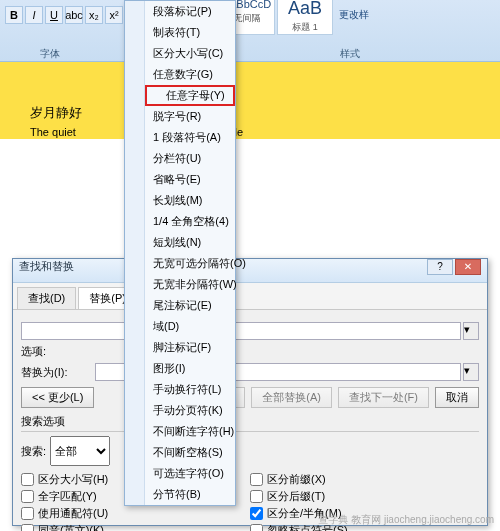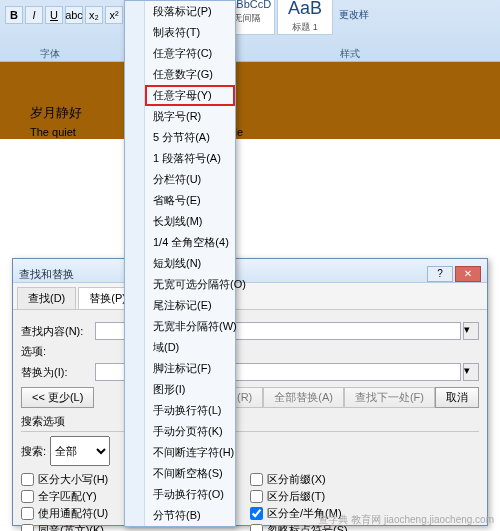--- a/index.html
+++ b/index.html
@@ -8,45 +8,45 @@
 .rib-row{display:flex;align-items:center;padding:2px 4px;height:30px}
 .rib-btn{width:18px;height:18px;border:1px solid #a9c6e4;background:#e8f0fa;margin:0 1px;display:flex;align-items:center;justify-content:center;cursor:pointer}
 .rib-sep{width:1px;height:22px;background:#a9c6e4;margin:0 4px}
 .rib-group{position:absolute;bottom:0;font-size:10px;color:#3b5b7a;text-align:right}
 .styles-box{display:flex;gap:2px;margin-left:8px}
 .style-card{border:1px solid #b8cfe5;background:#fff;width:56px;height:40px;text-align:center;padding:2px;cursor:pointer}
 .style-card .samp{font-size:11px;color:#1f497d}
 .style-card.big .samp{font-size:18px}
 .style-card .lbl{font-size:9px;color:#555;margin-top:2px}
 .change-fmt{font-size:10px;color:#1f497d;margin-left:6px}
-.doc-area{background:#a16207;padding:40px 20px 0 30px}
+.doc-area{background:#fde047;padding:40px 20px 0 30px}
 .doc-text{font-size:13px;color:#000;margin:2px 0}
 .dialog{position:absolute;left:12px;top:258px;right:12px;height:268px;border:1px solid #6a8cb0;background:#f0f0f0;box-shadow:2px 2px 6px rgba(0,0,0,.3)}
-.dlg-title{background:linear-gradient(#eaf3fc,#d5e6f7);height:24px;display:flex;align-items:flex-end;padding:0 6px;border-bottom:1px solid #b4cde4}
+.dlg-title{background:linear-gradient(#eaf3fc,#d5e6f7);height:24px;display:flex;align-items:flex-start;padding:0 6px;border-bottom:1px solid #b4cde4}
 .dlg-title span{flex:1;color:#234}
 .dlg-btns{display:flex;gap:2px}
 .dlg-btn{width:26px;height:16px;border:1px solid #9cb8d4;background:#e6eef8;text-align:center;cursor:pointer;font-size:10px;line-height:14px}
 .dlg-btn.close{background:#d86b5f;color:#fff;border-color:#b04a40}
 .tabs{display:flex;background:#f4f4f4;padding:4px 4px 0 4px;border-bottom:1px solid #c8c8c8}
 .tab{padding:3px 10px;border:1px solid #c8c8c8;border-bottom:none;background:#ececec;margin-right:2px;cursor:pointer}
 .tab.active{background:#fff}
 .dlg-body{padding:8px}
 .frow{display:flex;align-items:center;margin:4px 0}
 .flabel{width:74px}
 .finput{flex:1;height:18px;border:1px solid #aab;background:#fff}
 .fsmall{width:16px;height:18px;border:1px solid #aab;background:#eee;margin-left:2px;cursor:pointer}
 .btn{border:1px solid #999;background:linear-gradient(#fdfdfd,#e6e6e6);padding:2px 10px;cursor:pointer}
 .opts-head{border-bottom:1px solid #c8c8c8;margin:6px 0 4px 0;padding-bottom:2px}
 .chk-grid{display:flex}
 .chk-col{flex:1}
 .chk{display:flex;align-items:center;margin:2px 0}
 .chk input{margin-right:4px}
 .menu{position:absolute;left:124px;top:0;width:112px;background:#f4f8fc;border:1px solid #93b4d6;box-shadow:2px 2px 6px rgba(0,0,0,.3);z-index:50}
 .menu-item{padding:3px 8px;cursor:pointer;white-space:nowrap;font-size:11px}
-.menu-item.hl{border:2px solid #d22;padding:1px 6px}
+.menu-item.hl{border:2px solid #d22;padding:1px 19px}
 .menu-gutter{position:absolute;left:0;top:0;bottom:0;width:20px;background:#e9f1fa;border-right:1px solid #cdddee}
 .menu-items{position:relative;margin-left:20px}
 .watermark{position:absolute;right:6px;bottom:4px;font-size:10px;color:#aaa}
 </style>
 </head>
 <body>
 
 <div class="ribbon">
   <div class="rib-row">
     <div class="rib-btn" style="font-weight:bold">B</div>
@@ -94,34 +94,33 @@
       <div class="dlg-btn close">✕</div>
     </div>
   </div>
   <div class="tabs">
     <div class="tab">查找(D)</div>
     <div class="tab active">替换(P)</div>
     <div class="tab">定位(G)</div>
   </div>
   <div class="dlg-body">
     <div class="frow">
-      <div class="flabel">查找内容(N):</div>
       <input class="finput" style="">
       <div class="fsmall">▾</div>
     </div>
     <div class="frow">
       <div class="flabel">选项:</div>
       <div style="flex:1"></div>
     </div>
     <div class="frow">
       <div class="flabel">替换为(I):</div>
       <input class="finput" style="">
       <div class="fsmall">▾</div>
     </div>
-    <div class="frow" style="margin-top:6px">
+    <div class="frow" style="gap:6px;margin-top:6px">
       <button class="btn">&lt;&lt; 更少(L)</button>
       <div style="flex:1"></div>
       <button class="btn" style="opacity:.5">替换(R)</button>
       <button class="btn" style="opacity:.5">全部替换(A)</button>
       <button class="btn" style="opacity:.5">查找下一处(F)</button>
       <button class="btn">取消</button>
     </div>
     <div class="opts-head">搜索选项</div>
     <div class="frow">
       <span>搜索:</span>
@@ -177,39 +176,38 @@
     </div>
 
   </div>
 </div>
 
 <div class="menu">
   <div class="menu-gutter"></div>
   <div class="menu-items" id="menu-items">
       <div class="menu-item">段落标记(P)</div>
       <div class="menu-item">制表符(T)</div>
-      <div class="menu-item">任意字符(C)</div>
+      <div class="menu-item">区分大小写(C)</div>
       <div class="menu-item">任意数字(G)</div>
       <div class="menu-item hl">任意字母(Y)</div>
       <div class="menu-item">脱字号(R)</div>
-      <div class="menu-item">5 分节符(A)</div>
       <div class="menu-item">1 段落符号(A)</div>
       <div class="menu-item">分栏符(U)</div>
       <div class="menu-item">省略号(E)</div>
       <div class="menu-item">长划线(M)</div>
       <div class="menu-item">1/4 全角空格(4)</div>
       <div class="menu-item">短划线(N)</div>
       <div class="menu-item">无宽可选分隔符(O)</div>
+      <div class="menu-item">无宽非分隔符(W)</div>
       <div class="menu-item">尾注标记(E)</div>
-      <div class="menu-item">无宽非分隔符(W)</div>
       <div class="menu-item">域(D)</div>
       <div class="menu-item">脚注标记(F)</div>
       <div class="menu-item">图形(I)</div>
       <div class="menu-item">手动换行符(L)</div>
       <div class="menu-item">手动分页符(K)</div>
       <div class="menu-item">不间断连字符(H)</div>
       <div class="menu-item">不间断空格(S)</div>
-      <div class="menu-item">手动换行符(O)</div>
+      <div class="menu-item">可选连字符(O)</div>
       <div class="menu-item">分节符(B)</div>
     </div>
 </div>
 
 <div class="watermark">查字典 教育网 jiaocheng.jiaocheng.com</div>
 
 </body></html>

